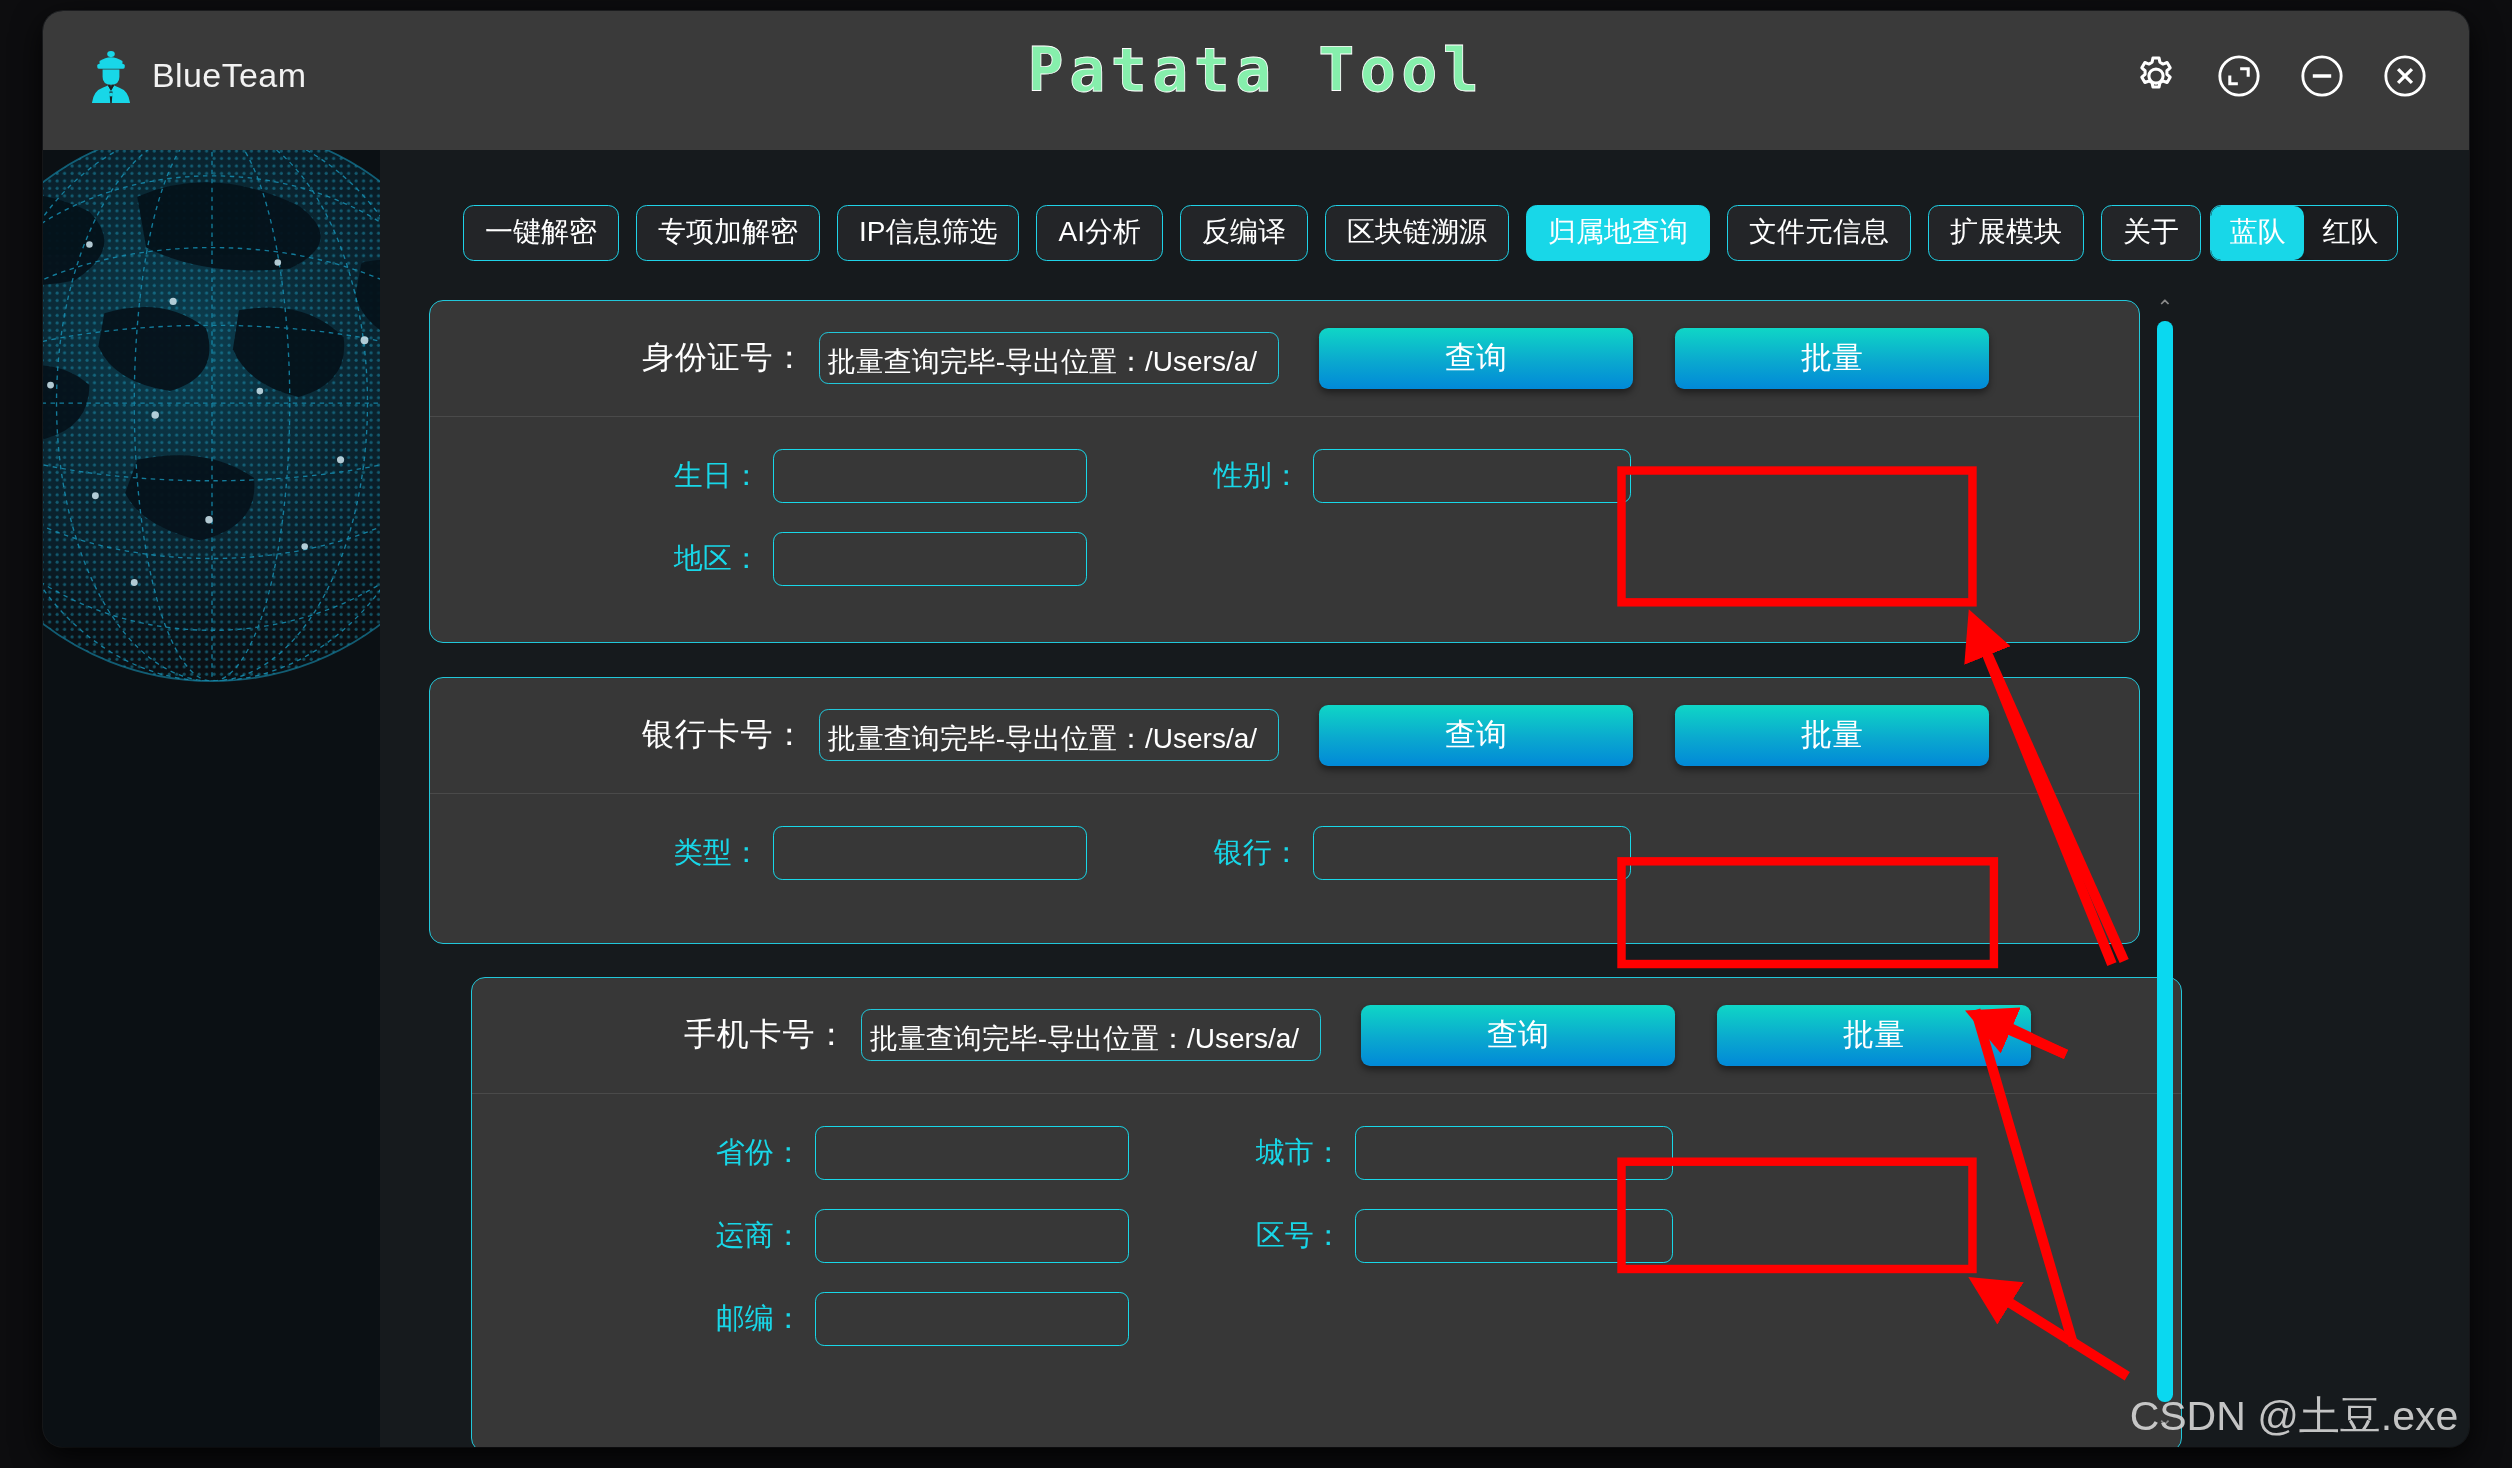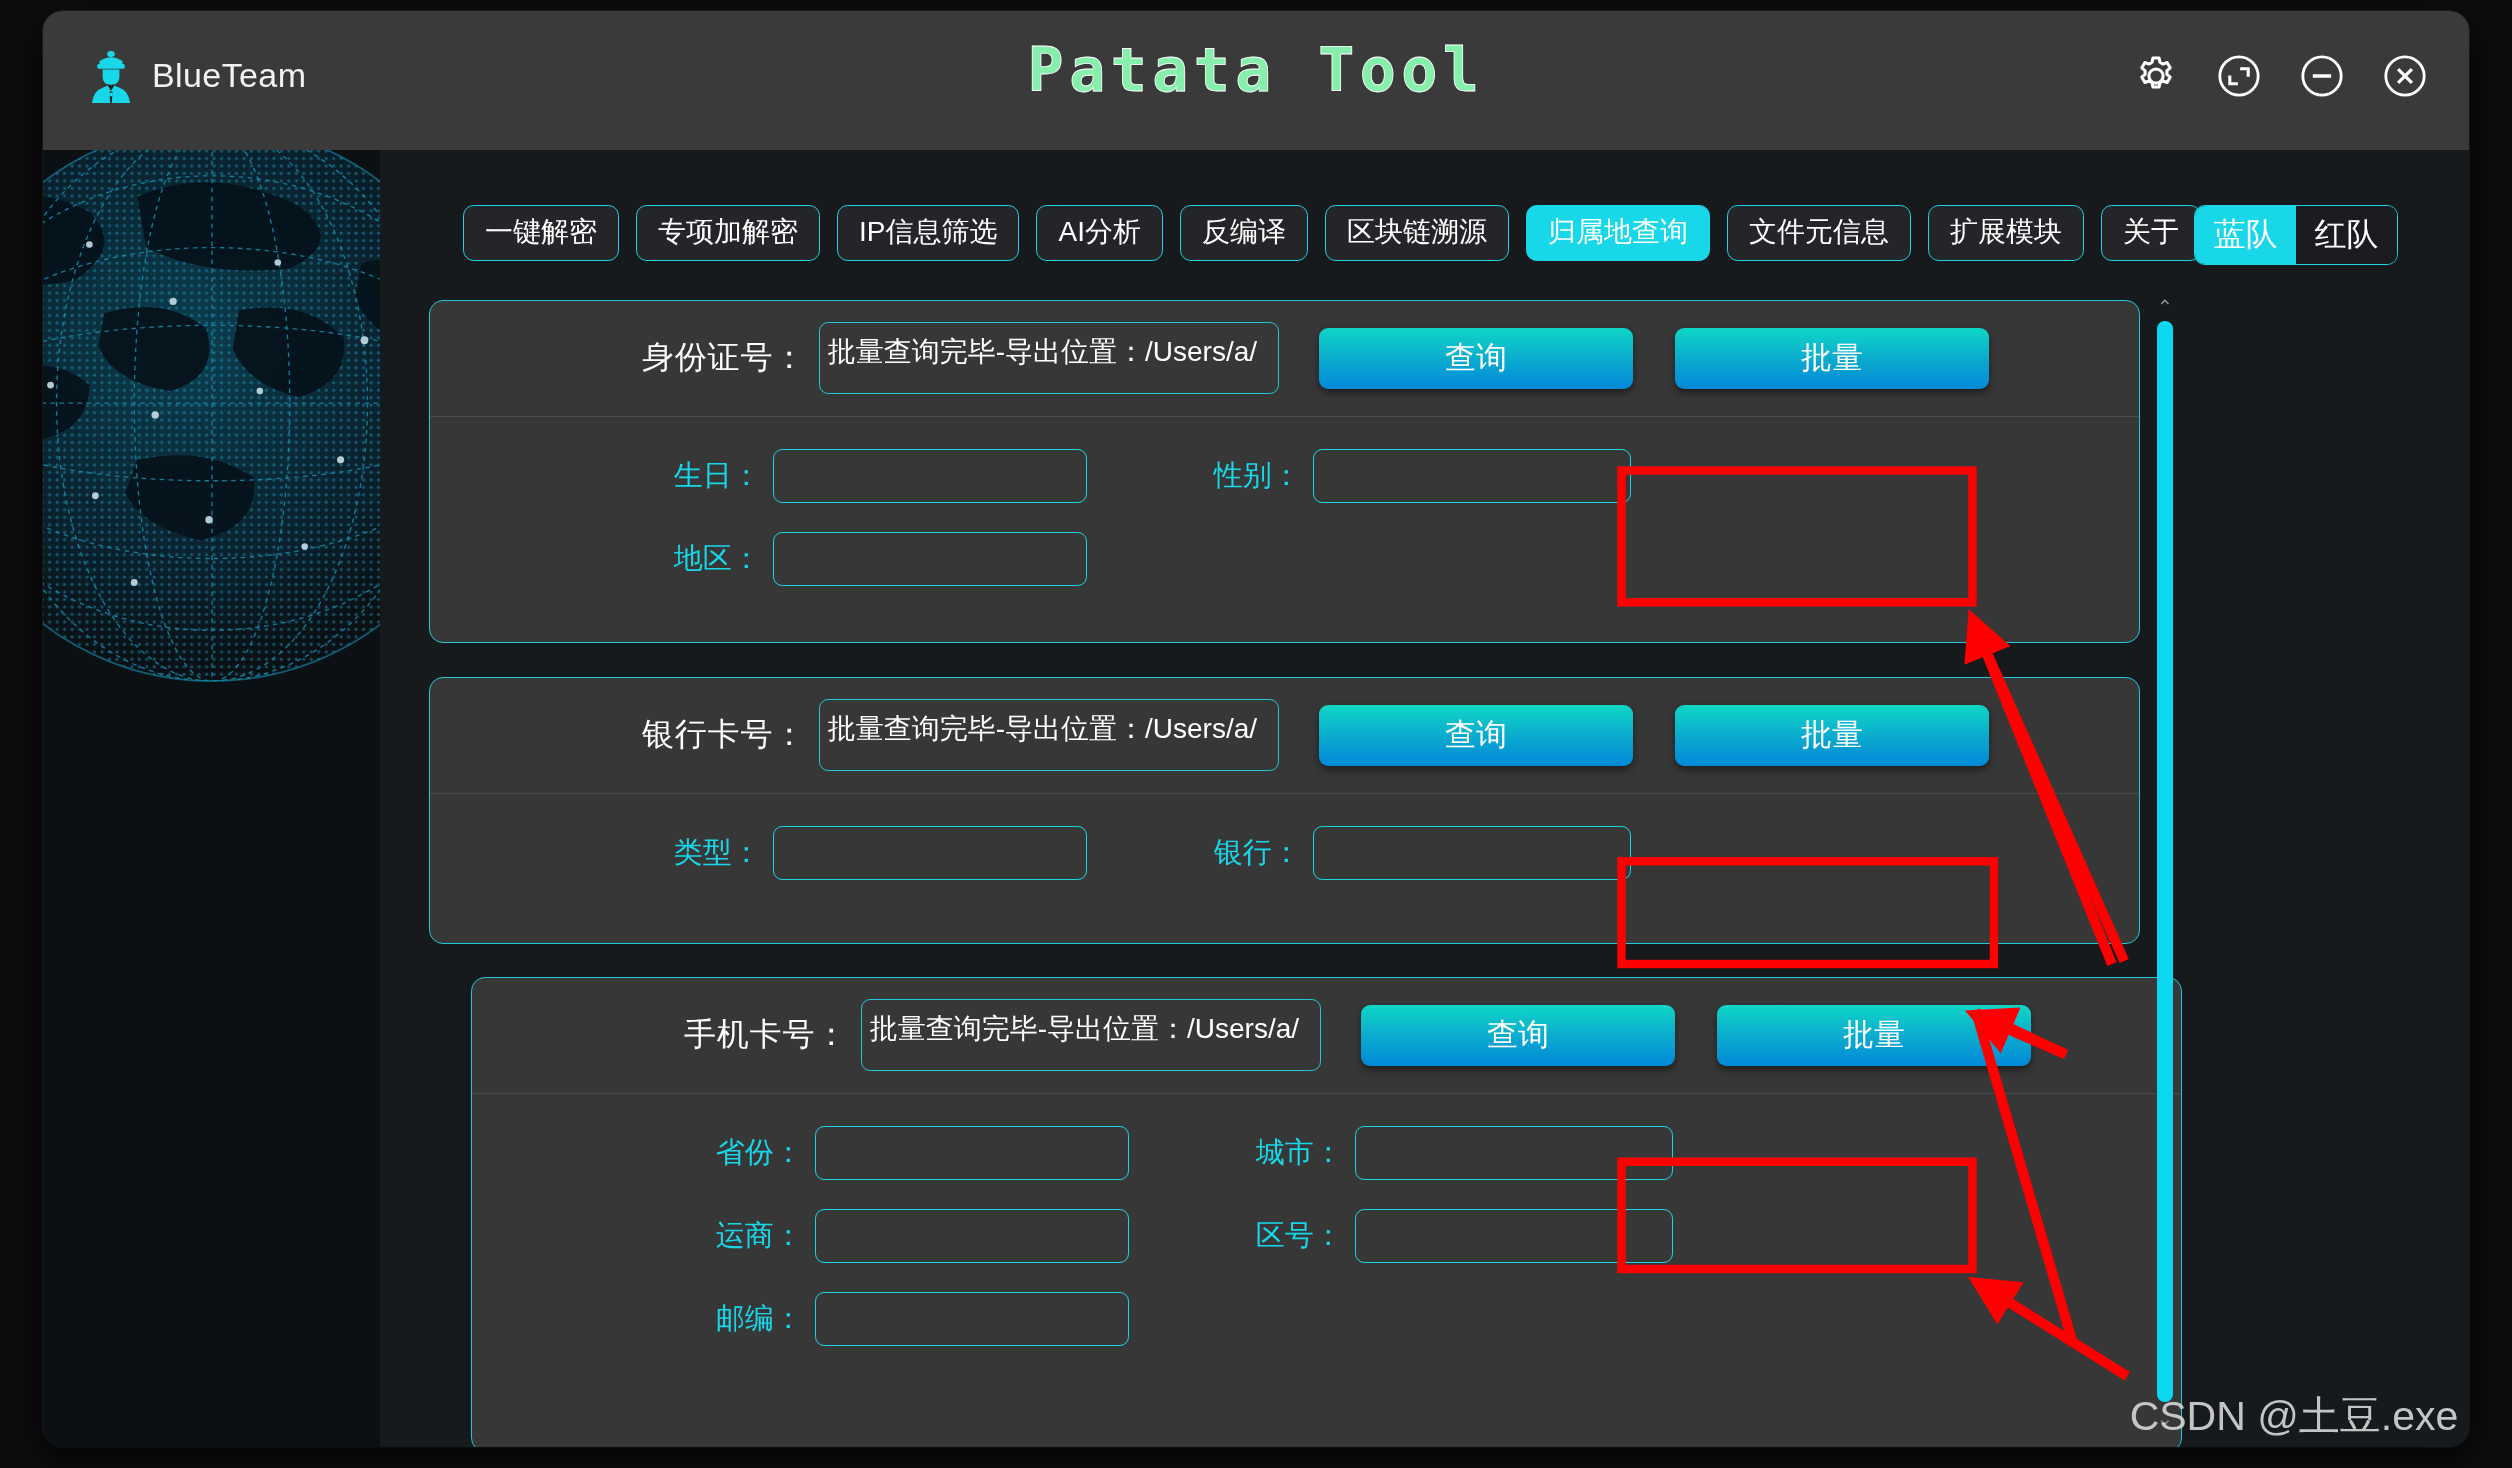--- a/index.html
+++ b/index.html
@@ -149,26 +149,27 @@
     position: absolute;
     right: 71px;
     top: 55px;
     display: flex;
     border: 1.5px solid #1fd3e8;
     border-radius: 10.7px;
     overflow: hidden;
     z-index: 20;
   }
   .team-opt {
-    font-size: 32px;
+    font-size: 28px;
     padding: 12.3px 18.4px 14px 18.4px;
     color: #ffffff;
     background: #1a1c1f;
     cursor: pointer;
     line-height: 1;
+    border-radius: 10px;
   }
   .team-opt.active { background: #18d7e8; }
 
   
   #scroll-area {
     position: absolute;
     left: 386px;
     top: 150px;
     width: 1732px;
     bottom: 0;
@@ -200,21 +201,21 @@
     width: 376px;
     text-align: right;
     color: #ffffff;
     font-size: 32px;
     letter-spacing: 0.8px;
   }
   .head-input {
     position: absolute;
     left: 389px;
     width: 460px;
-    height: 72px;
+    height: 52px;
     border: 1.5px solid #21c7da;
     border-radius: 9.2px;
     background: #373737;
     color: #ffffff;
     font-size: 28px;
     padding: 0 7.7px;
     box-sizing: border-box;
     line-height: 57px;
     overflow: hidden;
     white-space: nowrap;

